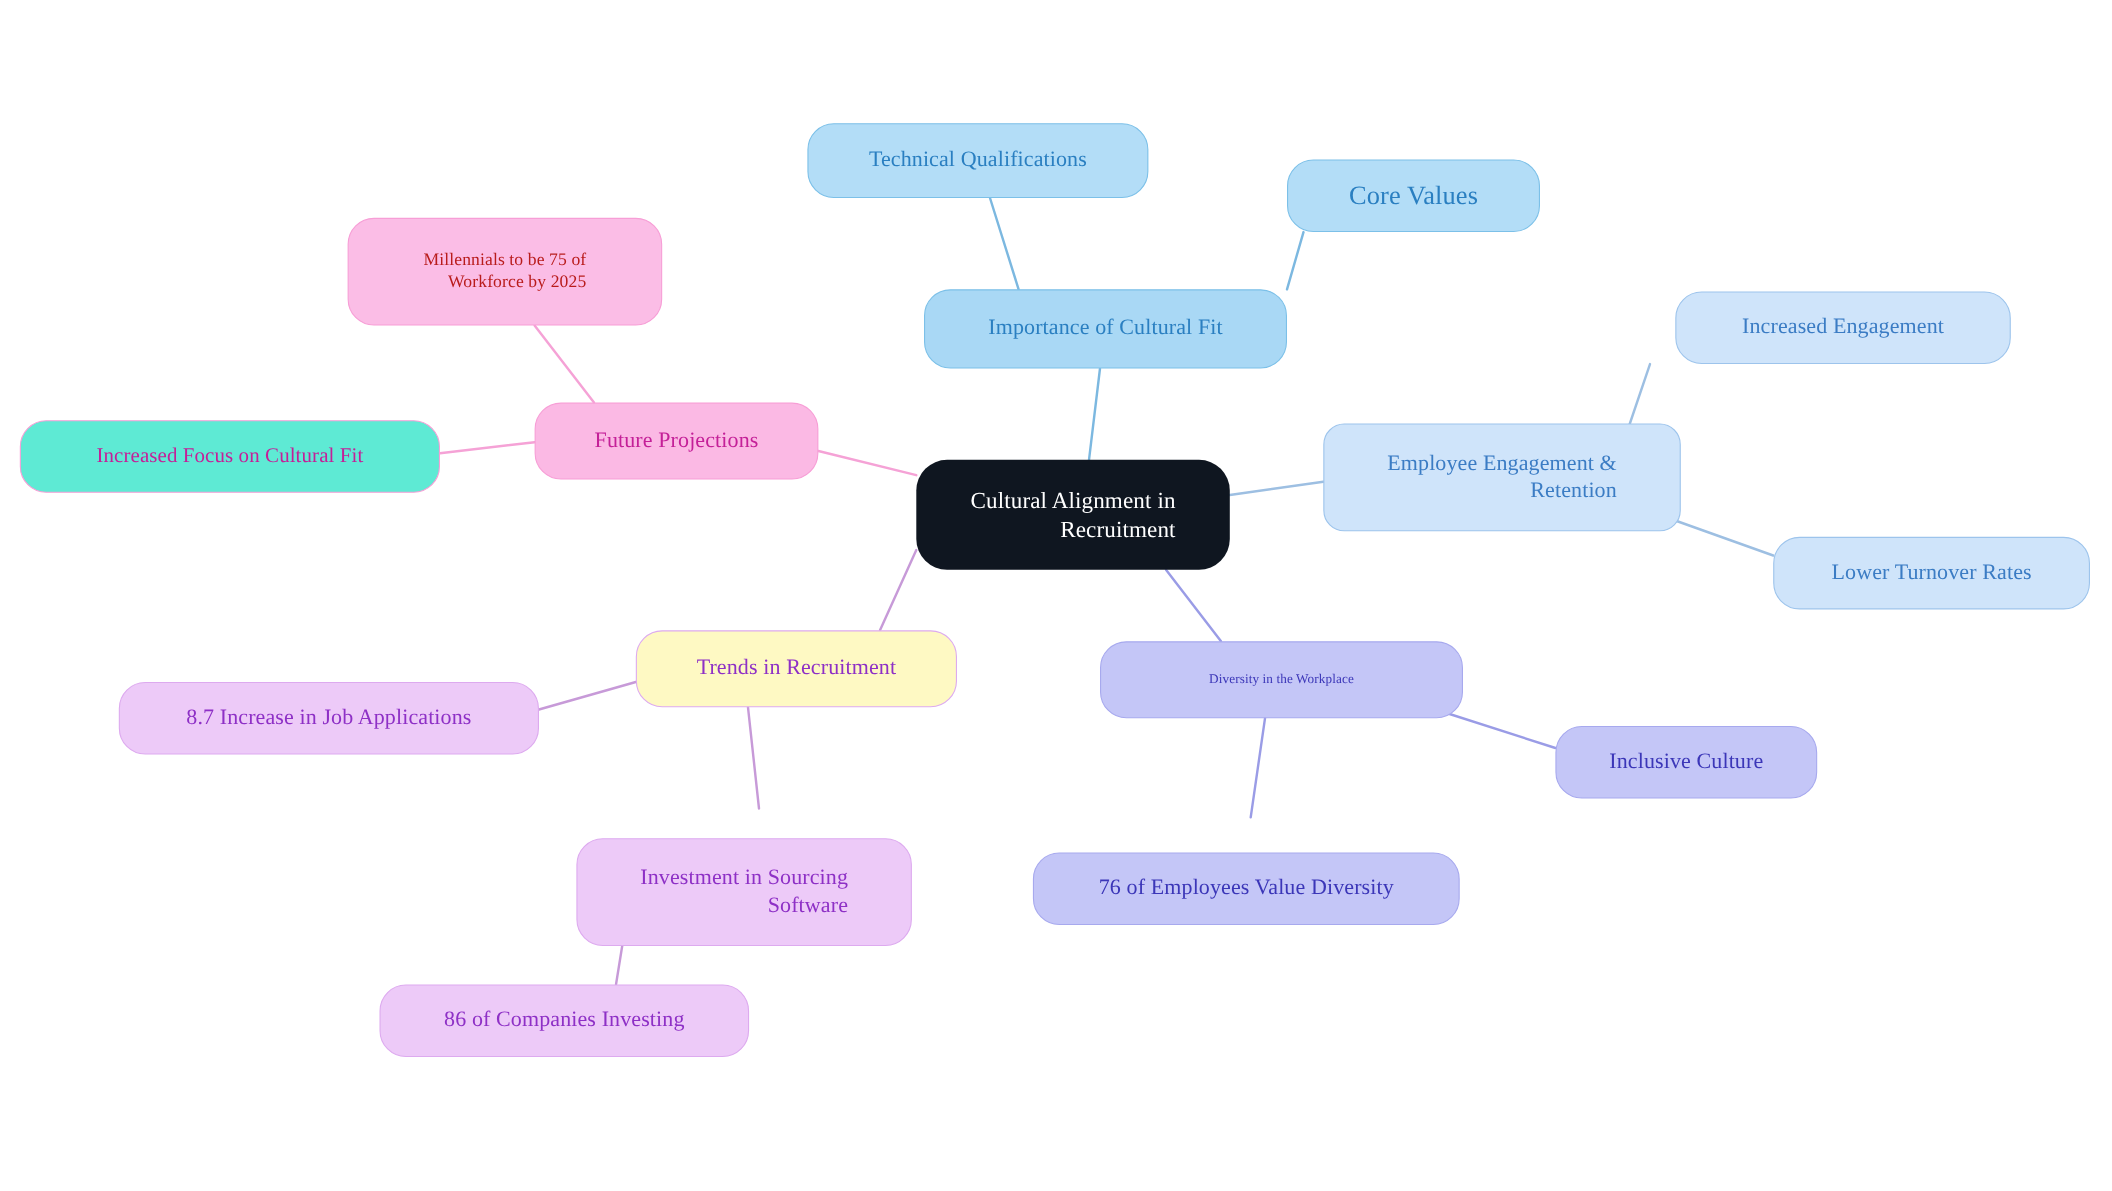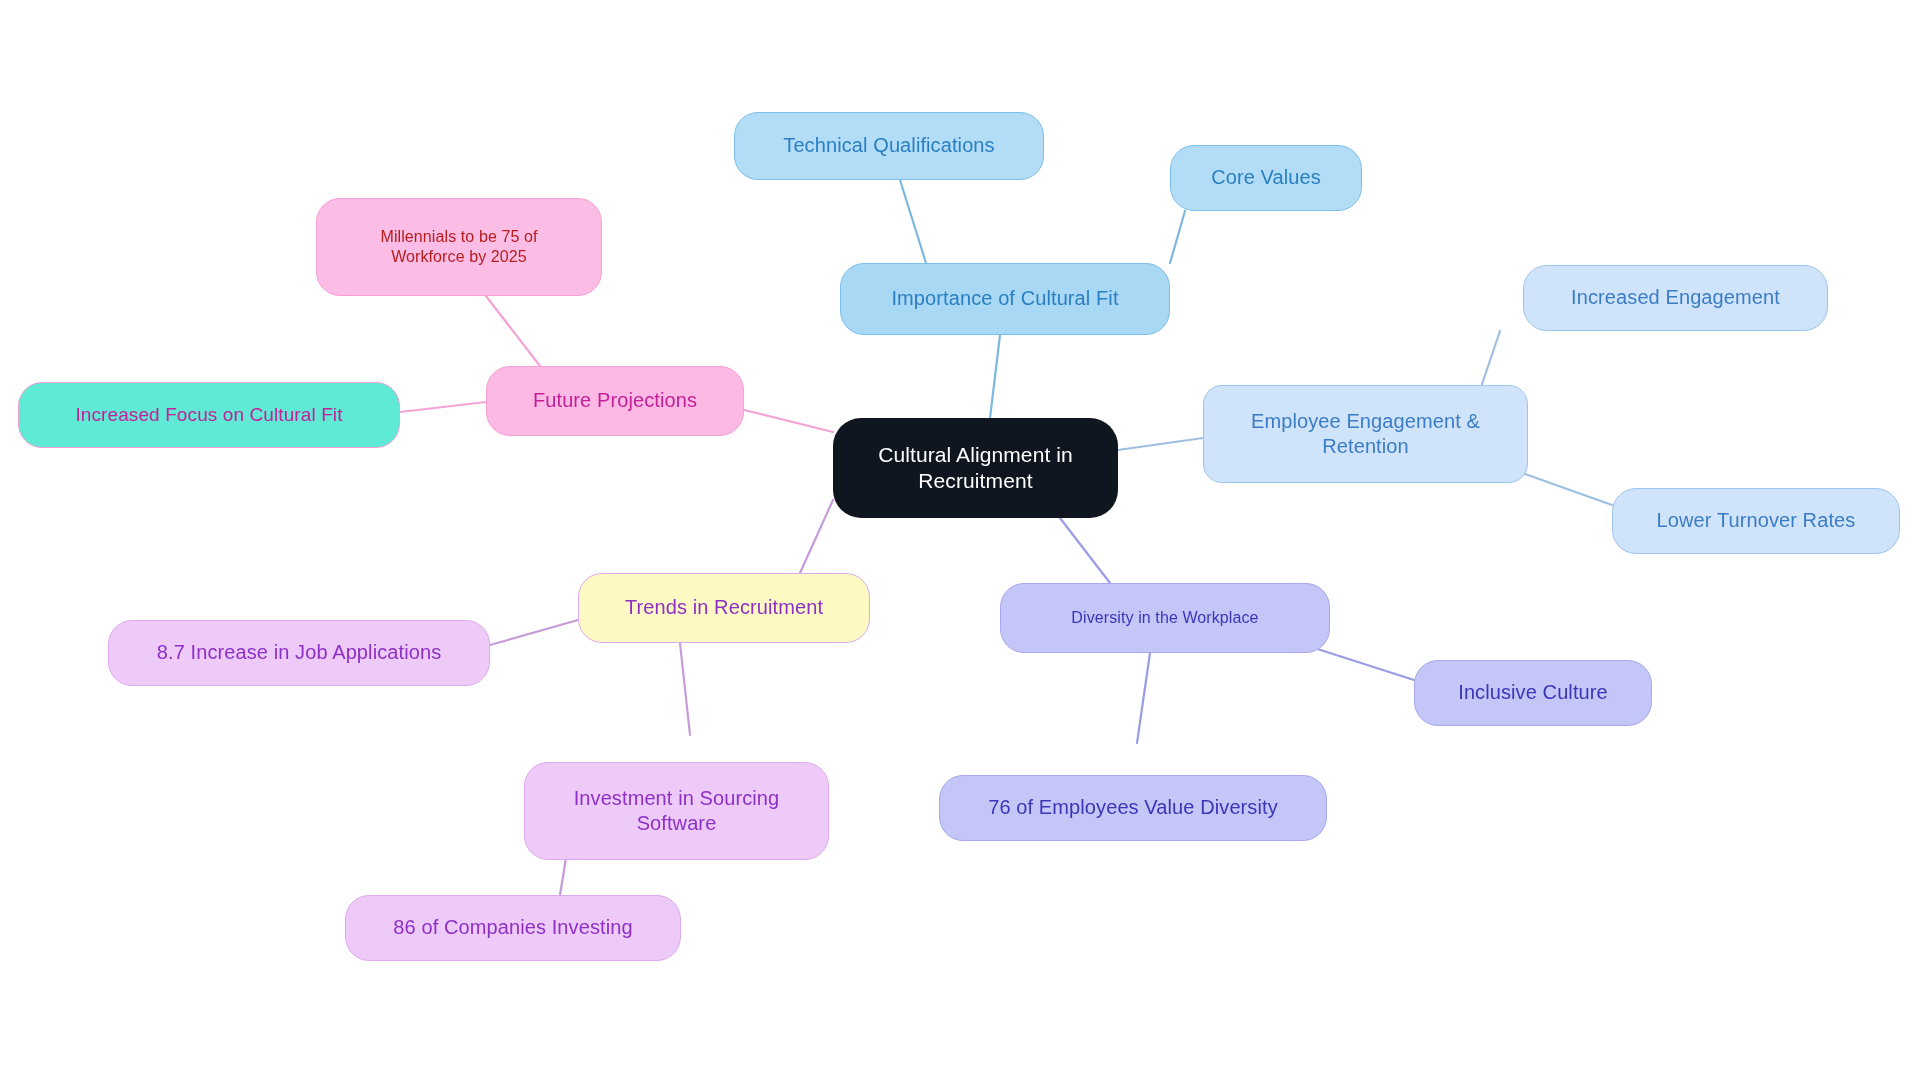--- a/index.html
+++ b/index.html
@@ -26,29 +26,30 @@
     left: 0; top: 0;
     width: 1920px;
     height: 1083px;
     pointer-events: none;
   }
   .node {
     position: absolute;
     display: flex;
     align-items: center;
     justify-content: center;
-    text-align: center;
+    text-align: right;
     border-radius: 24px;
     border-style: solid;
     border-width: 1.5px;
     line-height: 1.26;
     letter-spacing: 0.1px;
     white-space: pre-line;
     padding: 0 14px;
     z-index: 5;
+    font-family: Liberation Serif, serif;
   }
   .node.root {
     border-radius: 28px;
     border-width: 0;
     z-index: 6;
   }
 </style>
 </head>
 <body style="background: rgb(255, 255, 255);">
 
@@ -69,26 +70,26 @@
       <line x1="570" y1="833" x2="560" y2="895" stroke="#c79ad8" stroke-width="2.2" stroke-linecap="round"></line>
       <line x1="833" y1="432" x2="744" y2="410" stroke="#f5a2d6" stroke-width="2.2" stroke-linecap="round"></line>
       <line x1="540" y1="366" x2="486" y2="296" stroke="#f5a2d6" stroke-width="2.2" stroke-linecap="round"></line>
       <line x1="486" y1="402" x2="400" y2="412" stroke="#f5a2d6" stroke-width="2.2" stroke-linecap="round"></line>
     </svg>
   <div id="node-layer">
       <div class="node root" style="left: 833px; top: 418px; width: 285px; height: 100px; background: rgb(15, 22, 32); color: rgb(255, 255, 255); border-color: rgb(15, 22, 32); font-size: 21px;">Cultural Alignment in
 Recruitment</div>
       <div class="node" style="left: 840px; top: 263px; width: 330px; height: 72px; background: rgb(169, 216, 245); color: rgb(42, 127, 193); border-color: rgb(124, 192, 232); font-size: 20px;">Importance of Cultural Fit</div>
       <div class="node" style="left: 734px; top: 112px; width: 310px; height: 68px; background: rgb(179, 221, 247); color: rgb(42, 127, 193); border-color: rgb(124, 192, 232); font-size: 20px;">Technical Qualifications</div>
-      <div class="node" style="left: 1170px; top: 145px; width: 192px; height: 66px; background: rgb(179, 221, 247); color: rgb(42, 127, 193); border-color: rgb(124, 192, 232); font-size: 20px;">Core Values</div>
+      <div class="node" style="left: 1170px; top: 145px; width: 230px; height: 66px; background: rgb(179, 221, 247); color: rgb(42, 127, 193); border-color: rgb(124, 192, 232); font-size: 24px;">Core Values</div>
       <div class="node" style="left: 1203px; top: 385px; width: 325px; height: 98px; background: rgb(207, 228, 250); color: rgb(59, 124, 196); border-color: rgb(157, 196, 236); font-size: 20px; border-radius: 19px;">Employee Engagement &amp;
 Retention</div>
       <div class="node" style="left: 1523px; top: 265px; width: 305px; height: 66px; background: rgb(207, 228, 250); color: rgb(59, 124, 196); border-color: rgb(157, 196, 236); font-size: 20px;">Increased Engagement</div>
       <div class="node" style="left: 1612px; top: 488px; width: 288px; height: 66px; background: rgb(207, 228, 250); color: rgb(59, 124, 196); border-color: rgb(157, 196, 236); font-size: 20px;">Lower Turnover Rates</div>
-      <div class="node" style="left: 1000px; top: 583px; width: 330px; height: 70px; background: rgb(196, 198, 247); color: rgb(59, 54, 184); border-color: rgb(167, 169, 238); font-size: 16px;">Diversity in the Workplace</div>
+      <div class="node" style="left: 1000px; top: 583px; width: 330px; height: 70px; background: rgb(196, 198, 247); color: rgb(59, 54, 184); border-color: rgb(167, 169, 238); font-size: 12px;">Diversity in the Workplace</div>
       <div class="node" style="left: 1414px; top: 660px; width: 238px; height: 66px; background: rgb(196, 198, 247); color: rgb(59, 54, 184); border-color: rgb(167, 169, 238); font-size: 20px;">Inclusive Culture</div>
       <div class="node" style="left: 939px; top: 743px; width: 388px; height: 66px; background: rgb(196, 198, 247); color: rgb(59, 54, 184); border-color: rgb(167, 169, 238); font-size: 20px; margin-top: 32px;">76 of Employees Value Diversity</div>
       <div class="node" style="left: 578px; top: 573px; width: 292px; height: 70px; background: #fef9c3; color: rgb(142, 48, 198); border-color: rgb(221, 170, 239); font-size: 20px;">Trends in Recruitment</div>
       <div class="node" style="left: 108px; top: 620px; width: 382px; height: 66px; background: rgb(237, 202, 248); color: rgb(142, 48, 198); border-color: rgb(221, 170, 239); font-size: 20px;">8.7 Increase in Job Applications</div>
       <div class="node" style="left: 524px; top: 735px; width: 305px; height: 98px; background: rgb(237, 202, 248); color: rgb(142, 48, 198); border-color: rgb(221, 170, 239); font-size: 20px; margin-top: 27px;">Investment in Sourcing
 Software</div>
       <div class="node" style="left: 345px; top: 895px; width: 336px; height: 66px; background: rgb(237, 202, 248); color: rgb(142, 48, 198); border-color: rgb(221, 170, 239); font-size: 20px;">86 of Companies Investing</div>
       <div class="node" style="left: 486px; top: 366px; width: 258px; height: 70px; background: rgb(251, 185, 228); color: rgb(196, 32, 152); border-color: rgb(247, 158, 214); font-size: 20px;">Future Projections</div>
       <div class="node" style="left: 316px; top: 198px; width: 286px; height: 98px; background: rgb(251, 189, 230); color: #b91c1c; border-color: rgb(247, 158, 214); font-size: 16px;">Millennials to be 75 of
 Workforce by 2025</div>

